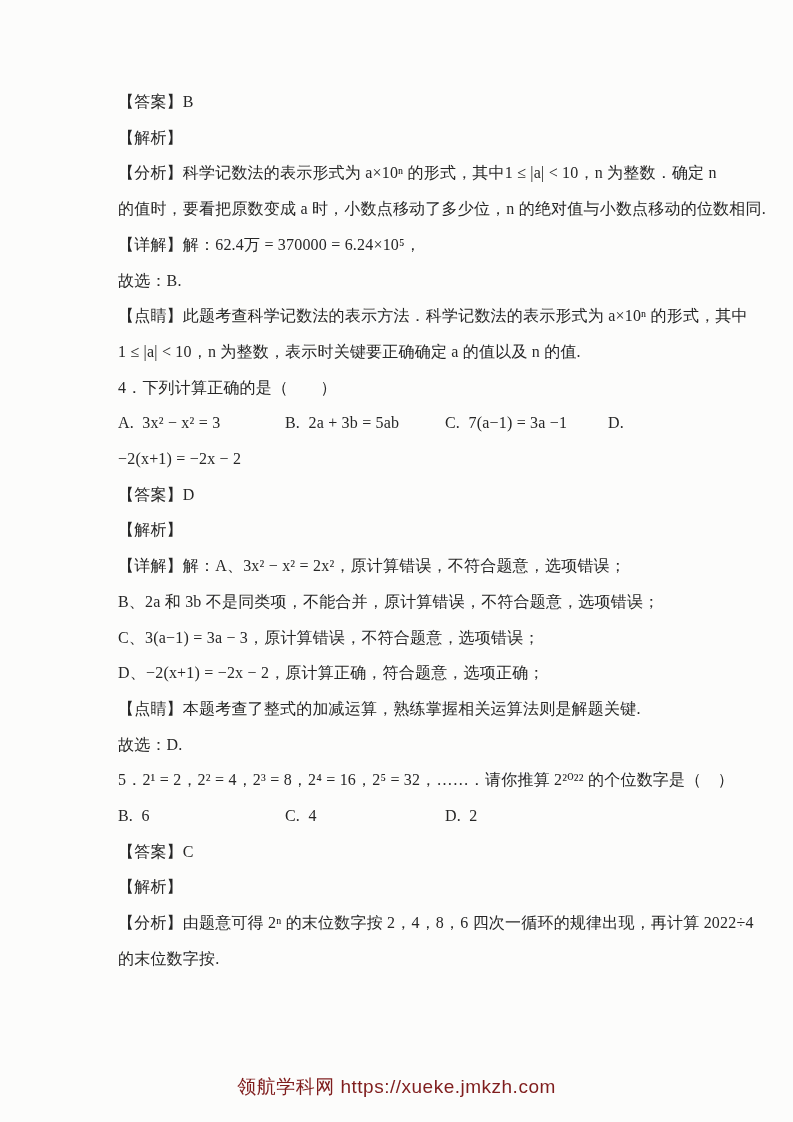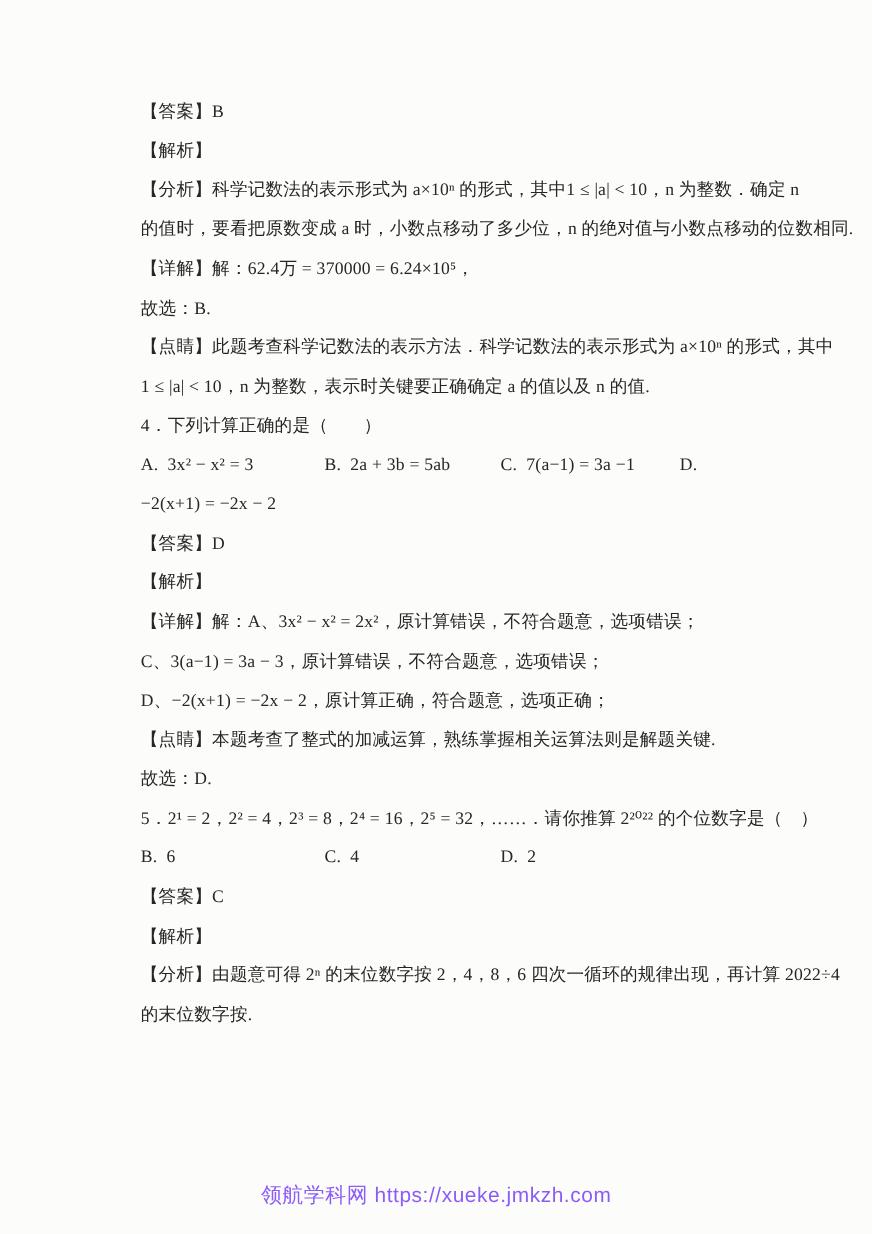--- a/index.html
+++ b/index.html
@@ -10,21 +10,21 @@
     height: 1122px;
     margin: 0 auto;
     background: #fcfcfb;
     overflow: hidden;
     font-family: "Liberation Serif", "DejaVu Serif", serif;
     color: #262626;
   }
   .doc {
     position: absolute;
     top: 84px;
-    left: 128px;
+    left: 118px;
     right: 100px;
   }
   .line {
     line-height: 35.7px;
     min-height: 35.7px;
     font-size: 16px;
     white-space: nowrap;
     letter-spacing: 0.2px;
   }
   .line.options {
@@ -33,21 +33,21 @@
   }
   .opt { white-space: pre; }
   .footer {
     position: absolute;
     left: 0;
     right: 0;
     bottom: 22px;
     text-align: center;
     font-family: "Liberation Sans", "DejaVu Sans", sans-serif;
     font-size: 19px;
-    color: #8b5cf6;
+    color: #7f1d1d;
     letter-spacing: 0.5px;
   }
 </style>
 </head>
 <body>
 
 <div class="page">
   <main class="doc" id="doc-body">
       <div class="line">【答案】B</div>
       <div class="line">【解析】</div>
@@ -61,20 +61,21 @@
       <div class="line options">
         <span class="opt">A.  3x² − x² = 3</span>
         <span class="opt">B.  2a + 3b = 5ab</span>
         <span class="opt">C.  7(a−1) = 3a −1</span>
         <span class="opt">D.</span>
       </div>
       <div class="line">−2(x+1) = −2x − 2</div>
       <div class="line">【答案】D</div>
       <div class="line">【解析】</div>
       <div class="line">【详解】解：A、3x² − x² = 2x²，原计算错误，不符合题意，选项错误；</div>
+      <div class="line">B、2a 和 3b 不是同类项，不能合并，原计算错误，不符合题意，选项错误；</div>
       <div class="line">C、3(a−1) = 3a − 3，原计算错误，不符合题意，选项错误；</div>
       <div class="line">D、−2(x+1) = −2x − 2，原计算正确，符合题意，选项正确；</div>
       <div class="line">【点睛】本题考查了整式的加减运算，熟练掌握相关运算法则是解题关键.</div>
       <div class="line">故选：D.</div>
       <div class="line">5．2¹ = 2，2² = 4，2³ = 8，2⁴ = 16，2⁵ = 32，……．请你推算 2²⁰²² 的个位数字是（　）</div>
       <div class="line options">
         <span class="opt">B.  6</span>
         <span class="opt">C.  4</span>
         <span class="opt">D.  2</span>
       </div>

